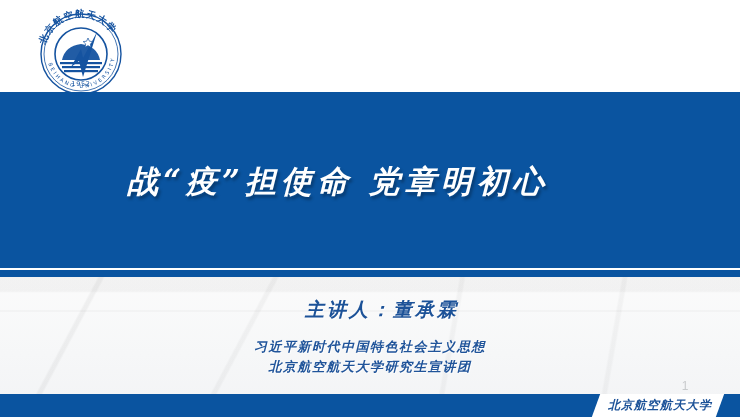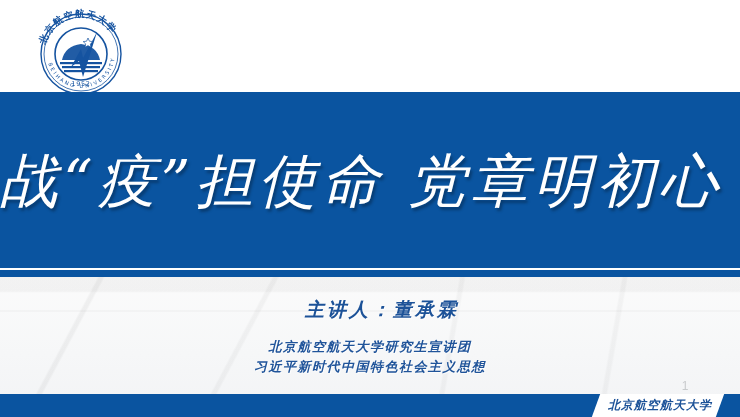--- a/index.html
+++ b/index.html
@@ -93,23 +93,23 @@
 
   
   .main-title {
     position: absolute;
     left: 0;
     top: 150px;
     width: 676px;
     text-align: center;
     color: #ffffff;
     font-family: "DejaVu Serif", serif;
-    font-weight: normal;
-    font-style: italic;
-    font-size: 58px;
+    font-weight: bold;
+    font-style: italic;
+    font-size: 31px;
     letter-spacing: 5px;
     line-height: 62px;
     white-space: nowrap;
     text-shadow: 2px 3px 3px rgba(0,0,0,0.30);
   }
 
   
   .speaker {
     position: absolute;
     left: 0;
@@ -239,22 +239,22 @@
   <div class="band-rule"></div>
 
   <div class="lower-bg"></div>
   <div class="lower-bg-seam"></div>
 
   <div class="main-title">战“疫”担使命 党章明初心</div>
 
   <div class="speaker">主讲人：董承霖</div>
 
   <div class="sublines">
+    <div>习近平新时代中国特色社会主义思想</div>
     <div>北京航空航天大学研究生宣讲团</div>
-    <div>习近平新时代中国特色社会主义思想</div>
   </div>
 
   <div class="page-number">1</div>
 
   <div class="bottom-bar">
     <div class="bottom-white-slab"></div>
   </div>
 
   <div class="bottom-univ">北京航空航天大学</div>
 

